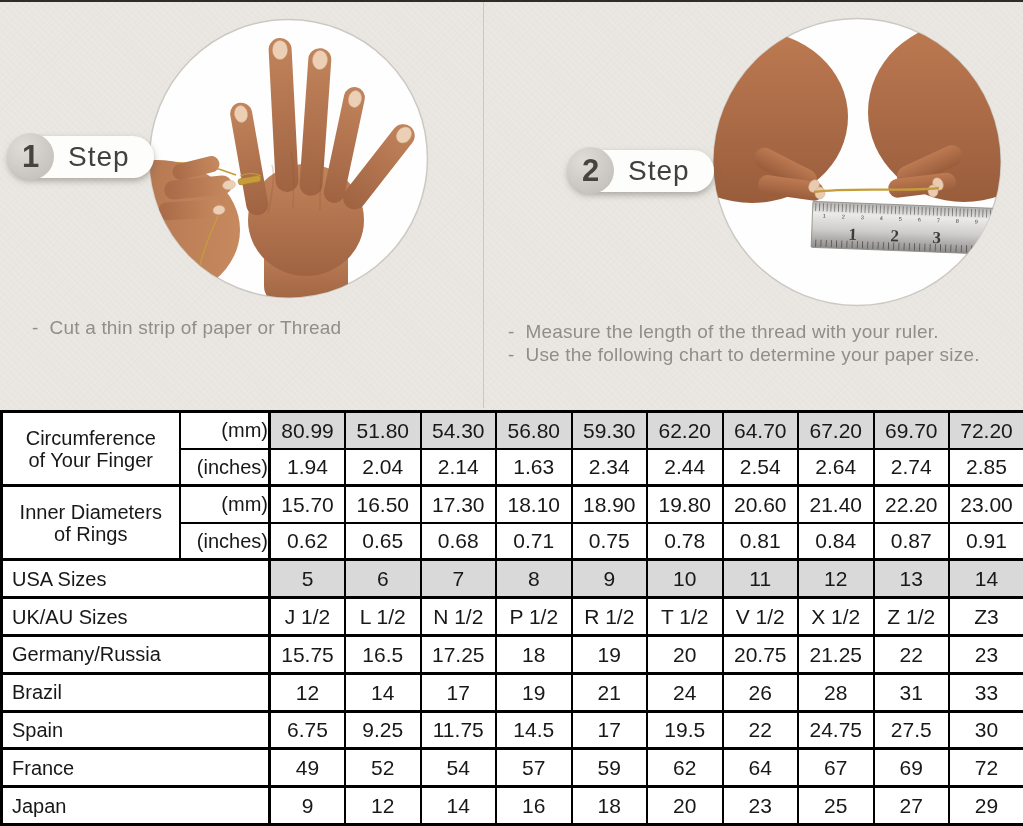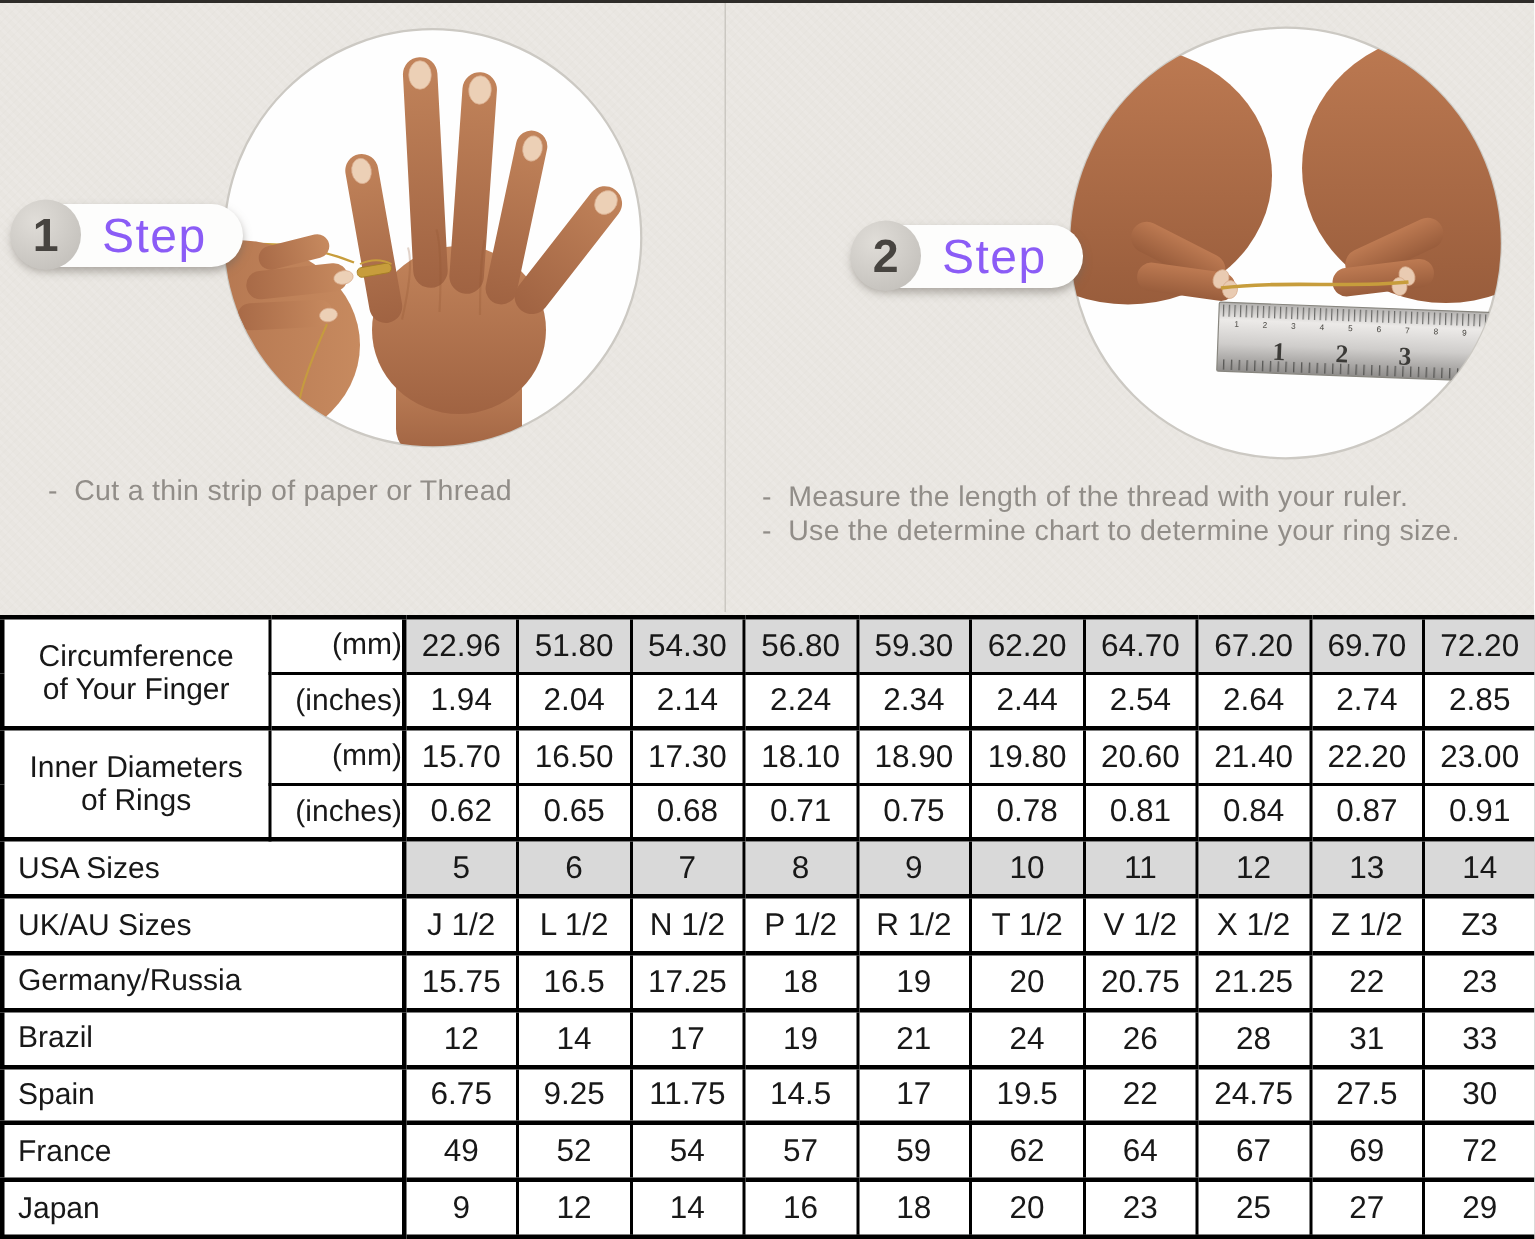--- a/index.html
+++ b/index.html
@@ -31,21 +31,21 @@
   }
   .badge-1{left:8px;top:134px;}
   .badge-2{left:84px;top:148px;}
   .step-num{
     width:47px;height:47px;border-radius:50%;flex:0 0 47px;
     background:radial-gradient(circle at 35% 30%, #e0ddd8, #c8c5c0 70%, #bdbab5);
     display:flex;align-items:center;justify-content:center;
     margin:-3px 14px -2px -1px;
   }
   .step-num b{font-size:31px;font-weight:bold;color:#474440;line-height:1;}
-  .step-word{font-size:32px;color:#8b5cf6;letter-spacing:1px;}
+  .step-word{font-size:28px;color:#404040;letter-spacing:1px;}
 
   .instructions{position:absolute;margin:0;}
   .instr-1{left:32px;top:314px;}
   .instr-2{left:24px;top:318px;}
   .instructions p{
     margin:0;white-space:pre;font-size:19px;line-height:23.4px;
     color:#918d88;letter-spacing:.2px;
   }
 
   
@@ -216,21 +216,21 @@
 
     <div class="step-badge badge-2">
       <span class="step-num">
         <b>2</b>
       </span>
       <span class="step-word">Step</span>
     </div>
 
     <div class="instructions instr-2">
       <p>-  Measure the length of the thread with your ruler.</p>
-      <p>-  Use the determine chart to determine your ring size.</p>
+      <p>-  Use the following chart to determine your paper size.</p>
     </div>
   </section>
 
   <table class="size-table">
     <colgroup>
       <col style="width:178px">
       <col style="width:90px">
       <col style="width:75.5px">
         <col style="width:75.5px">
         <col style="width:75.5px">
@@ -242,37 +242,37 @@
         <col style="width:75.5px">
       <col style="width:75.5px">
     </colgroup>
     <tbody id="size-table-body">
         <tr class="thick">
           <td class="measure-lbl" rowspan="2">
             <span>Circumference</span>
             <span>of Your Finger</span>
           </td>
           <td class="unit">(mm)</td>
-          <td class="val first-data shaded">22.96</td>
+          <td class="val first-data shaded">80.99</td>
           <td class="val shaded">51.80</td>
           <td class="val shaded">54.30</td>
           <td class="val shaded">56.80</td>
           <td class="val shaded">59.30</td>
           <td class="val shaded">62.20</td>
           <td class="val shaded">64.70</td>
           <td class="val shaded">67.20</td>
           <td class="val shaded">69.70</td>
           <td class="val shaded">72.20</td>
         </tr>
         <tr>
           <td class="unit">(inches)</td>
           <td class="val first-data">1.94</td>
           <td class="val">2.04</td>
           <td class="val">2.14</td>
-          <td class="val">2.24</td>
+          <td class="val">1.63</td>
           <td class="val">2.34</td>
           <td class="val">2.44</td>
           <td class="val">2.54</td>
           <td class="val">2.64</td>
           <td class="val">2.74</td>
           <td class="val">2.85</td>
         </tr>
         <tr class="thick">
           <td class="measure-lbl" rowspan="2">
             <span>Inner Diameters</span>

